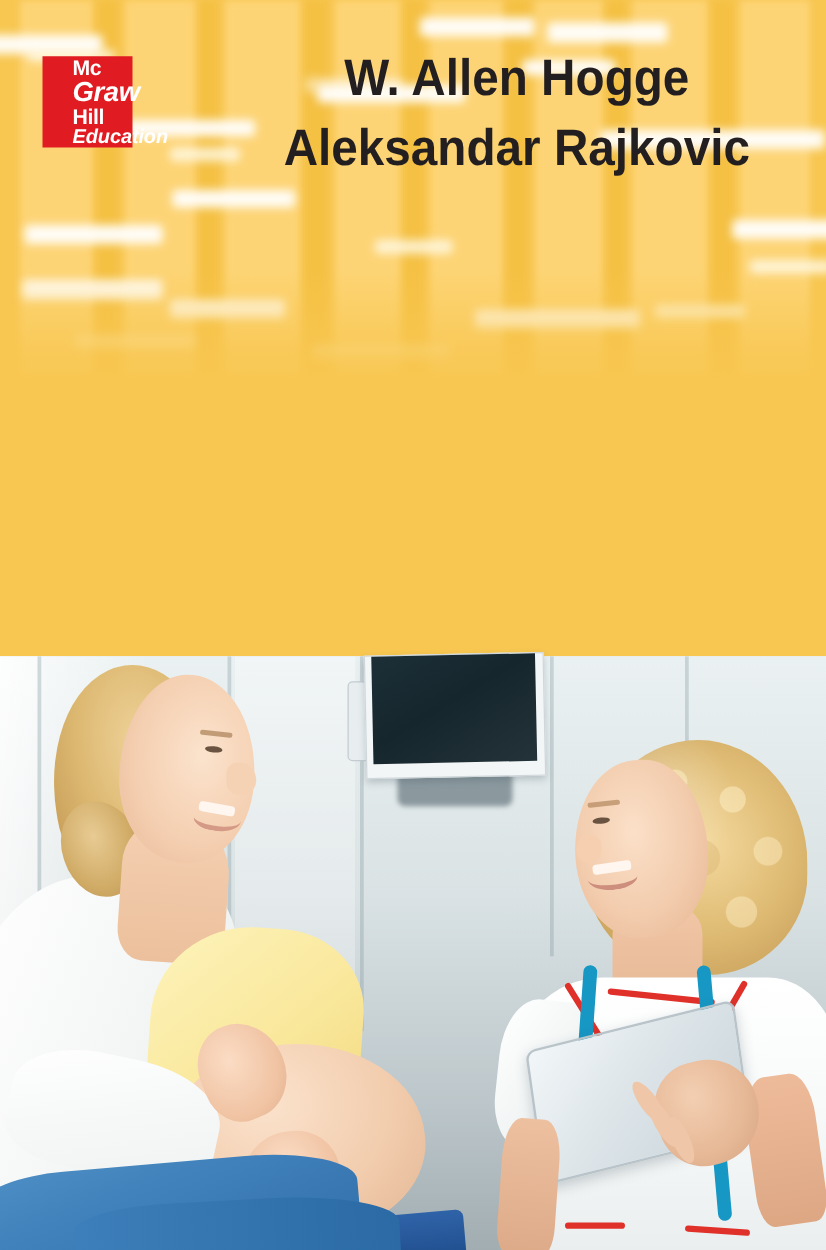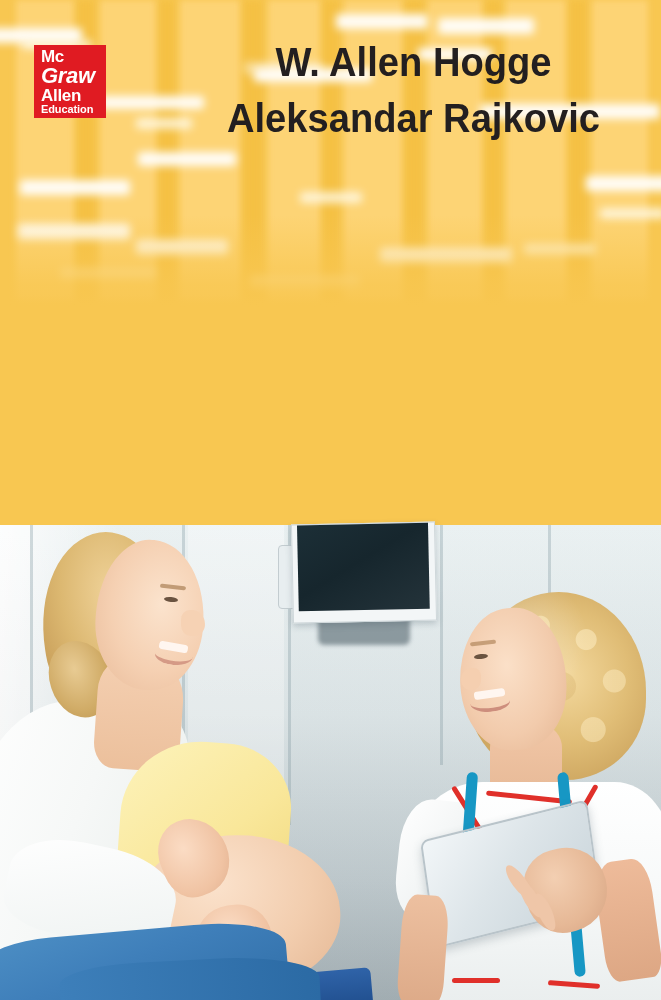--- a/index.html
+++ b/index.html
@@ -75,34 +75,34 @@
   .mh-logo {
     position: absolute;
     left: 34px;
     top: 45px;
     width: 72px;
     height: 73px;
     background: #e01b22;
     display: flex;
     flex-direction: column;
     justify-content: center;
-    padding: 0 0 0 7px;
+    padding: 0 0 0 24px;
     box-sizing: border-box;
   }
   .mh-line {
     color: #ffffff;
     font-family: "Liberation Sans", sans-serif;
     font-weight: bold;
     line-height: 1.0;
     letter-spacing: -0.3px;
   }
   .mh-mc   { font-size: 17px; }
   .mh-graw { font-size: 22px; font-style: italic; }
   .mh-hill { font-size: 17px; }
-  .mh-edu  { font-size: 11px; margin-top: 0; letter-spacing: -0.1px; }
+  .mh-edu  { font-size: 16px; margin-top: 0; letter-spacing: -0.1px; font-style: italic; }
 
   
   .authors {
     position: absolute;
     right: 29px;
     top: 34px;
     width: 470px;
     text-align: center;
   }
   .author-line {
@@ -651,21 +651,21 @@
       <div class="band faint" style="left:60px;  top:268px; width:96px;  height:12px;"></div>
       <div class="band faint" style="left:250px; top:276px; width:110px; height:12px;"></div>
 
       <div class="gel-fade"></div>
       <div class="gel-solid"></div>
     </div>
 
     <div class="mh-logo">
       <span class="mh-line mh-mc">Mc</span>
       <span class="mh-line mh-graw">Graw</span>
-      <span class="mh-line mh-hill">Allen</span>
+      <span class="mh-line mh-hill">Hill</span>
       <span class="mh-line mh-edu">Education</span>
     </div>
 
     <div class="authors">
       <div class="author-line">W. Allen Hogge</div>
       <div class="author-line">Aleksandar Rajkovic</div>
     </div>
 
   </div>
 

